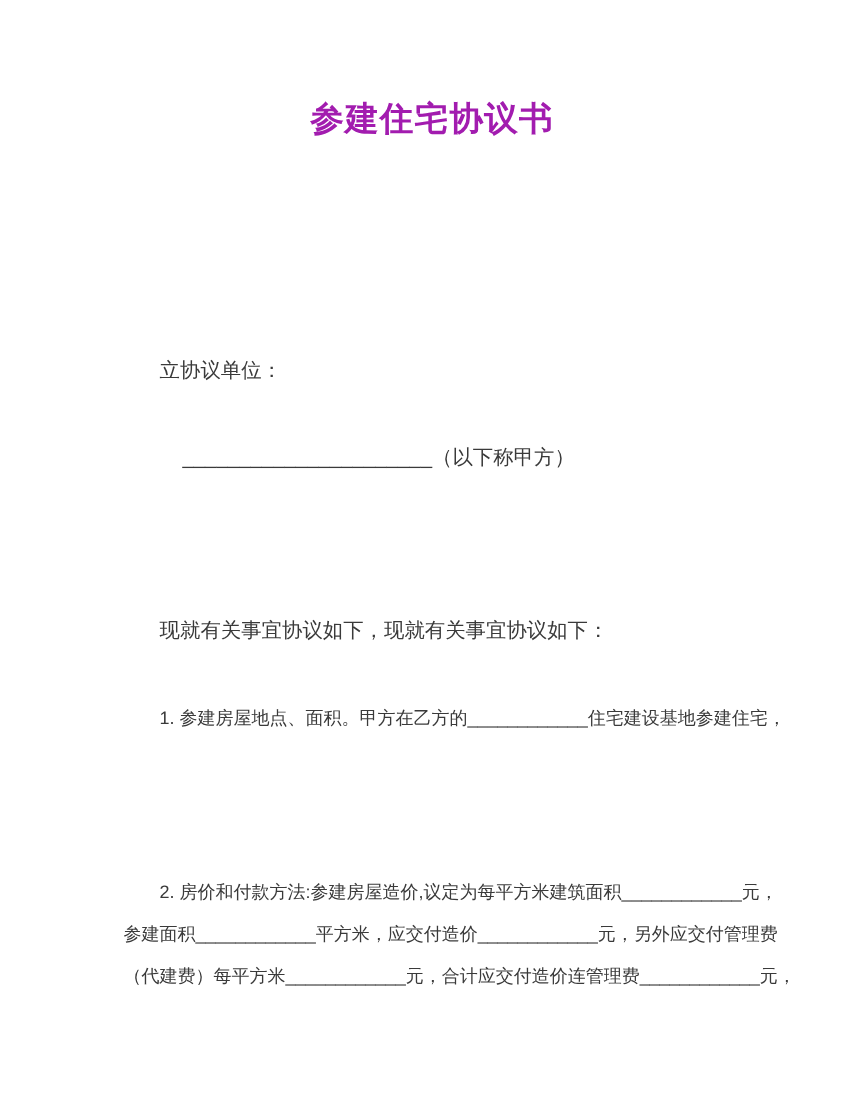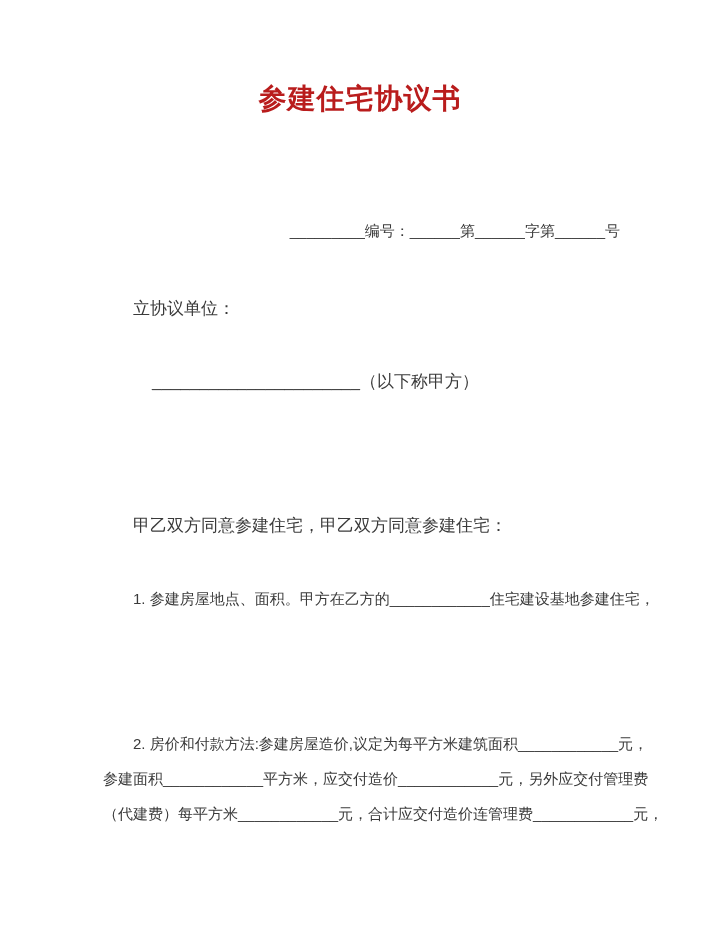--- a/index.html
+++ b/index.html
@@ -17,21 +17,21 @@
     overflow: hidden;
   }
   .doc-title {
     position: absolute;
     top: 80px;
     left: 0;
     width: 720px;
     text-align: center;
     font-size: 28px;
     font-weight: bold;
-    color: #b91c1c;
+    color: #a21caf;
     letter-spacing: 1px;
     white-space: nowrap;
   }
   .number-line {
     position: absolute;
     top: 222px;
     right: 100px;
     font-size: 15px;
     white-space: nowrap;
   }
@@ -60,28 +60,27 @@
     text-indent: 30px;
   }
 </style>
 </head>
 <body>
 
 <div class="page">
 
   <div class="doc-title">参建住宅协议书</div>
 
-  <div class="number-line">_________编号：______第______字第______号</div>
 
   <div class="single-line party-intro">立协议单位：</div>
 
   <div class="single-line party-a-line">______________________（以下称甲方）</div>
 
 
-  <div class="single-line agreement-intro">甲乙双方同意参建住宅，甲乙双方同意参建住宅：</div>
+  <div class="single-line agreement-intro">现就有关事宜协议如下，现就有关事宜协议如下：</div>
 
   <div class="clause clause-1">
     <div class="line indented">1. 参建房屋地点、面积。甲方在乙方的____________住宅建设基地参建住宅，</div>
   </div>
 
   <div class="clause clause-2">
     <div class="line indented">2. 房价和付款方法:参建房屋造价,议定为每平方米建筑面积____________元，</div>
     <div class="line">参建面积____________平方米，应交付造价____________元，另外应交付管理费</div>
     <div class="line">（代建费）每平方米____________元，合计应交付造价连管理费____________元，</div>
   </div>

